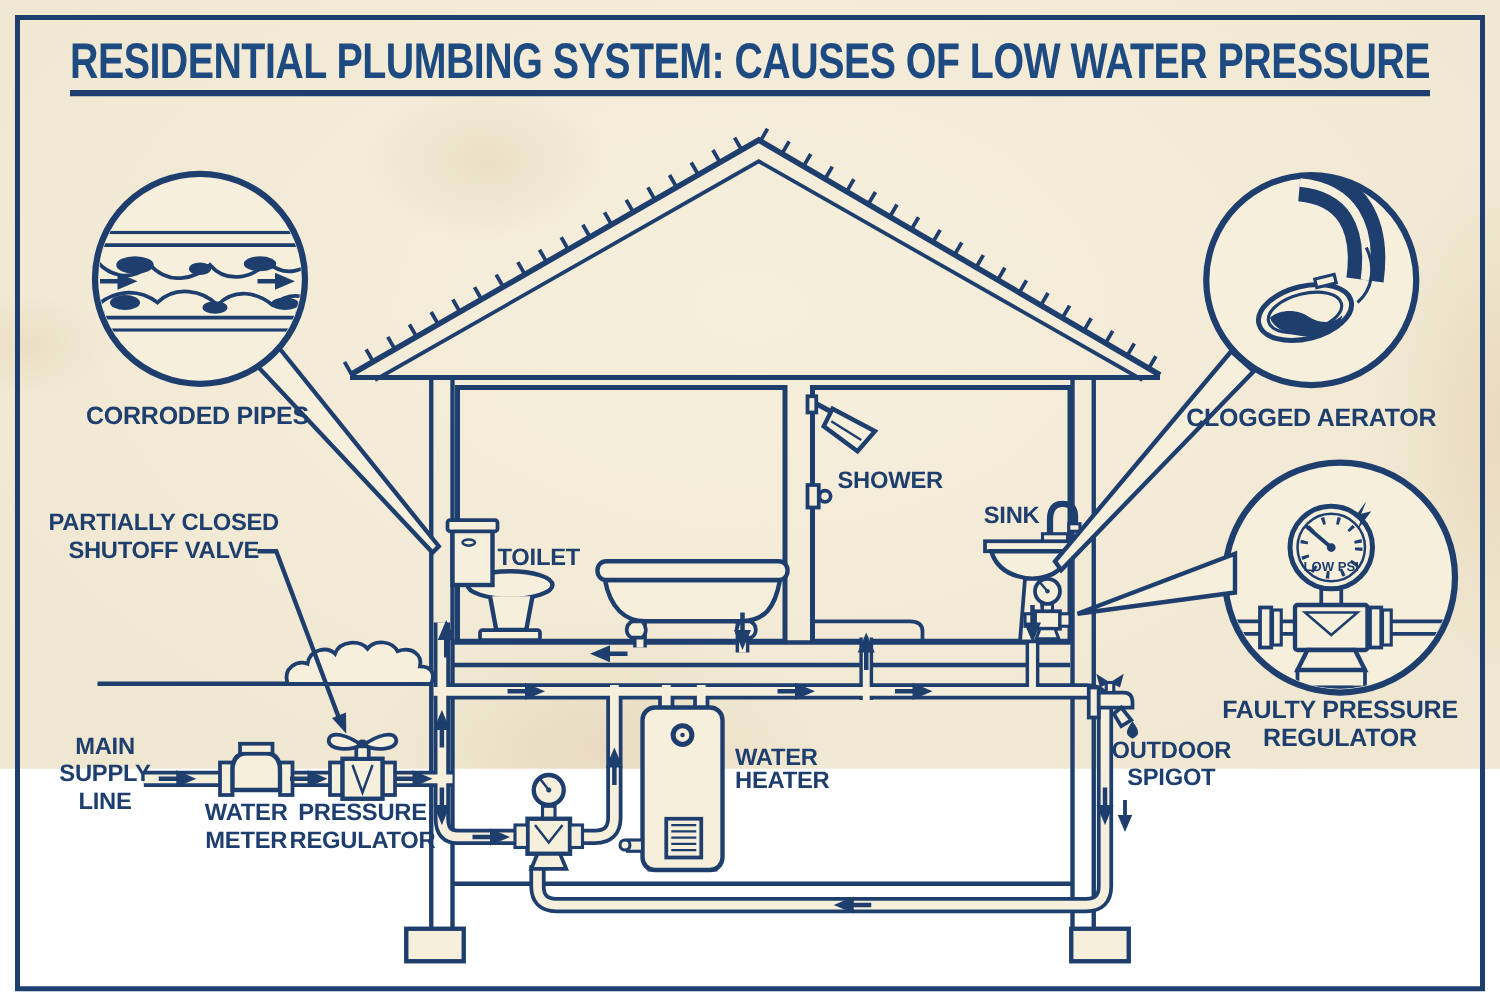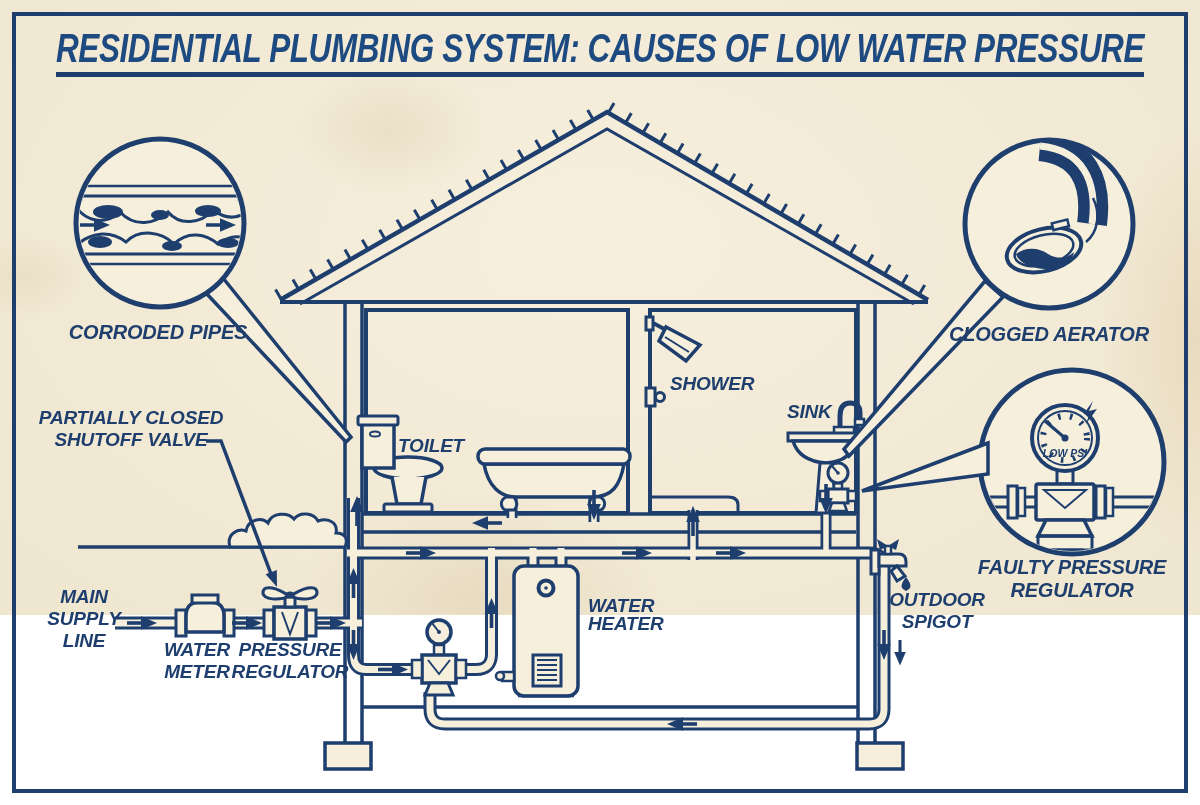--- a/index.html
+++ b/index.html
@@ -5,21 +5,20 @@
   html,body{margin:0;padding:0;}
   body{width:1200px;height:805px;overflow:hidden;
        font-family:"Liberation Sans",sans-serif;}
   .canvas{position:relative;width:1200px;height:615px;
     background:
       radial-gradient(140px 90px at 390px 130px, rgba(190,165,120,.18), transparent 70%),
       radial-gradient(260px 150px at 40% 97%, rgba(196,170,125,.22), transparent 70%),
       radial-gradient(140px 300px at 100% 55%, rgba(210,185,140,.30), transparent 72%),
       radial-gradient(90px 60px at 2% 45%, rgba(196,170,125,.16), transparent 70%),
       radial-gradient(ellipse at 50% 40%, var(--paper) 0%, #f0e7d1 90%);
-    font-style: italic;
   }
   svg{position:absolute;left:0;top:0;}
   .s  {stroke:var(--ink);fill:none;}
   .f  {fill:var(--ink);stroke:none;}
   .pf {fill:var(--paper);}
   .po {stroke:var(--ink);stroke-width:13;fill:none;stroke-linecap:butt;}
   .pi {stroke:var(--paper);stroke-width:7;fill:none;stroke-linecap:butt;}
   .po2{stroke:var(--ink);stroke-width:11;fill:none;}
   .pi2{stroke:var(--paper);stroke-width:5.5;fill:none;}
   .arrow line{stroke:var(--ink);stroke-width:3.6;}

